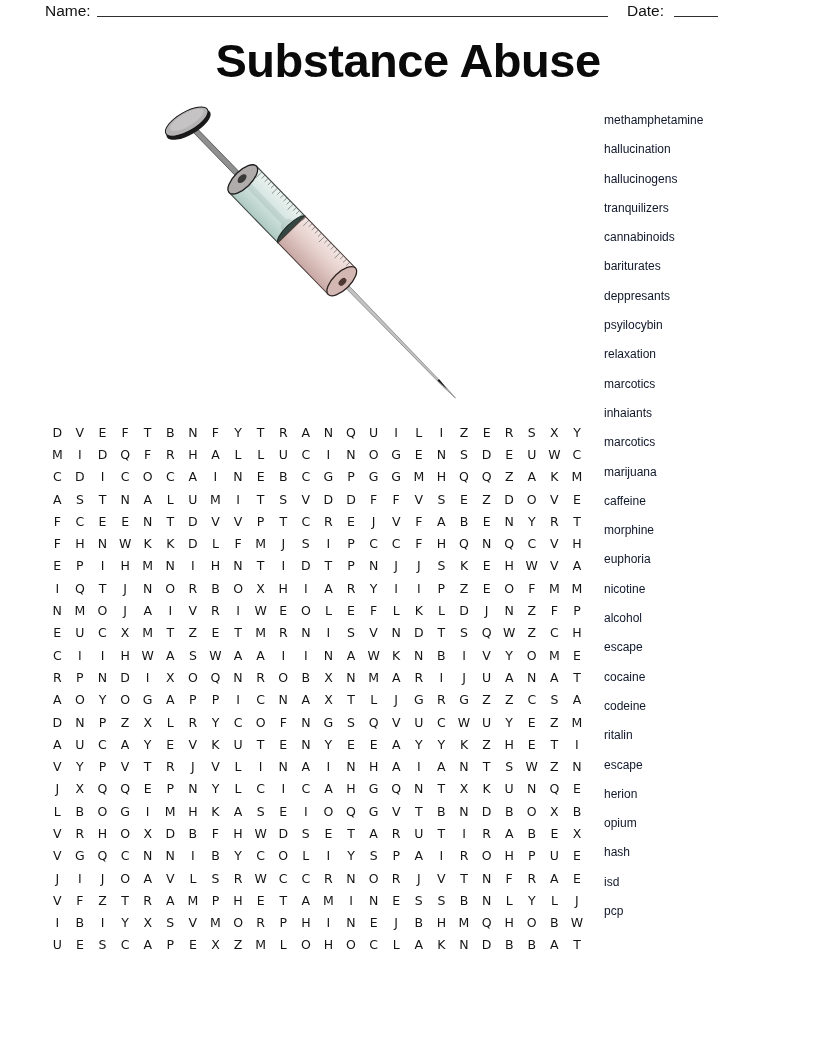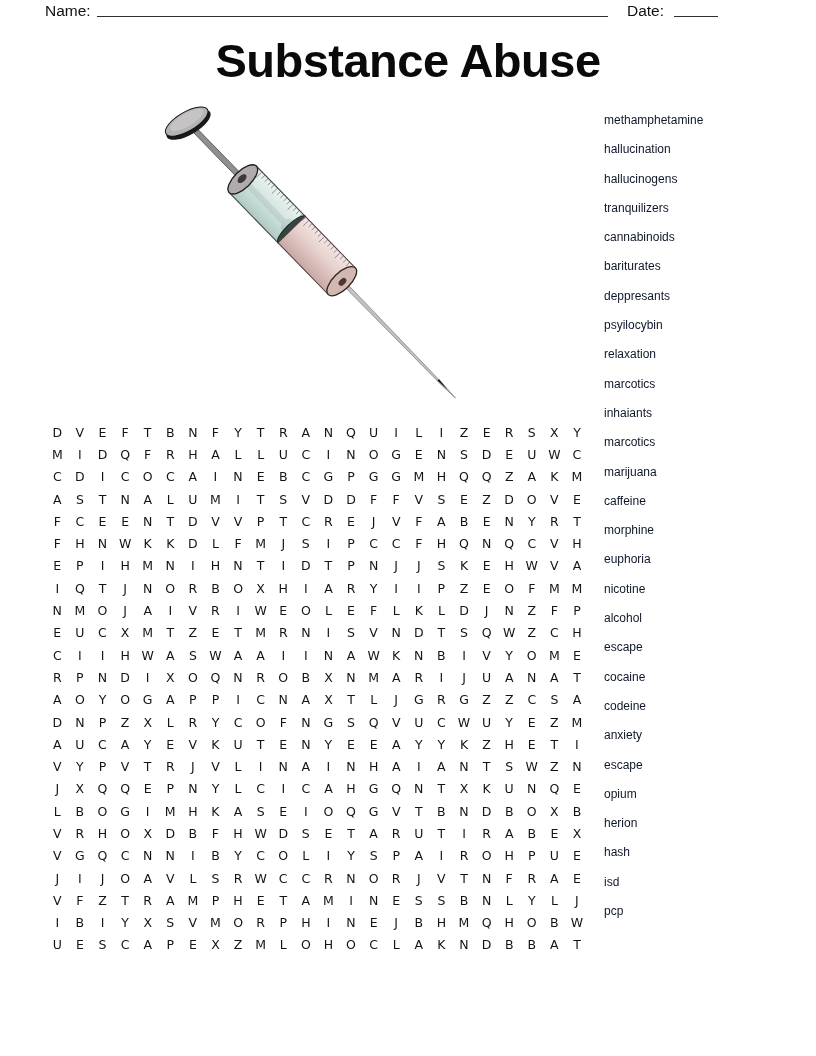--- a/index.html
+++ b/index.html
@@ -138,24 +138,24 @@
       <div class="word">marcotics</div>
       <div class="word">marijuana</div>
       <div class="word">caffeine</div>
       <div class="word">morphine</div>
       <div class="word">euphoria</div>
       <div class="word">nicotine</div>
       <div class="word">alcohol</div>
       <div class="word">escape</div>
       <div class="word">cocaine</div>
       <div class="word">codeine</div>
-      <div class="word">anxiety</div>
+      <div class="word">ritalin</div>
       <div class="word">escape</div>
+      <div class="word">herion</div>
       <div class="word">opium</div>
-      <div class="word">herion</div>
       <div class="word">hash</div>
       <div class="word">isd</div>
       <div class="word">pcp</div>
     </div>
 
   <div class="letter-grid">
       <span class="cell">D</span>
       <span class="cell">V</span>
       <span class="cell">E</span>
       <span class="cell">F</span>

